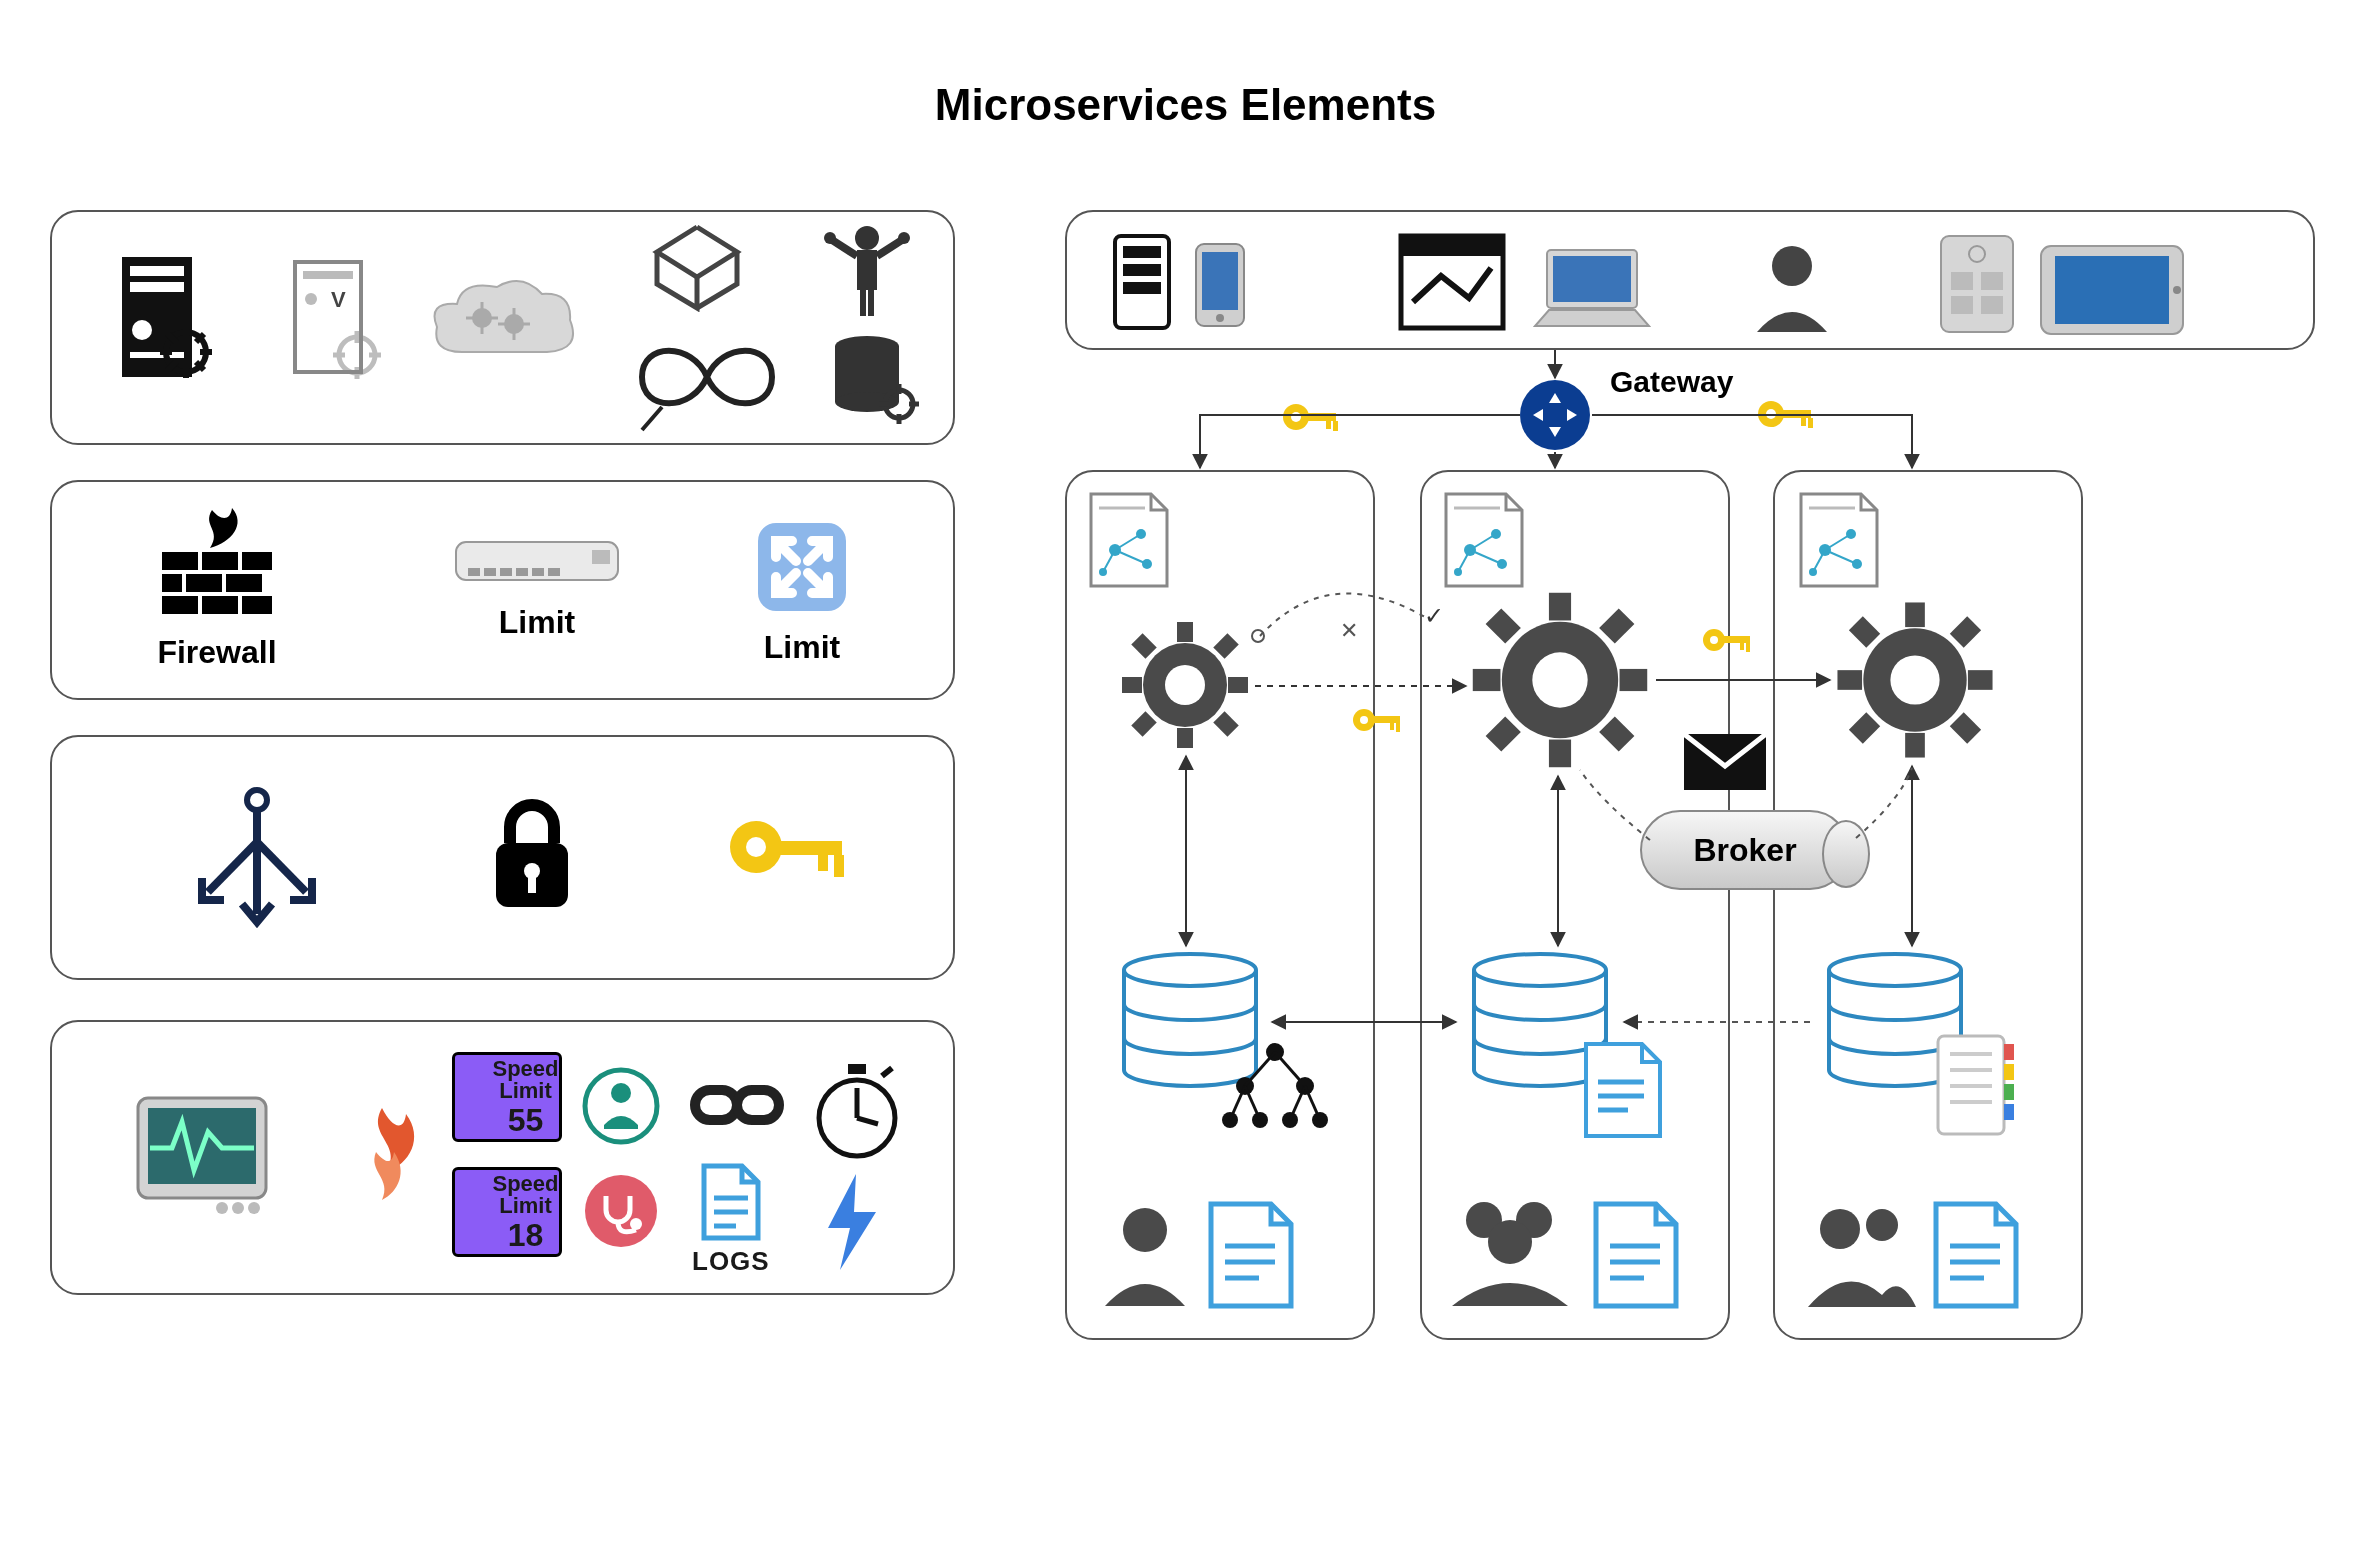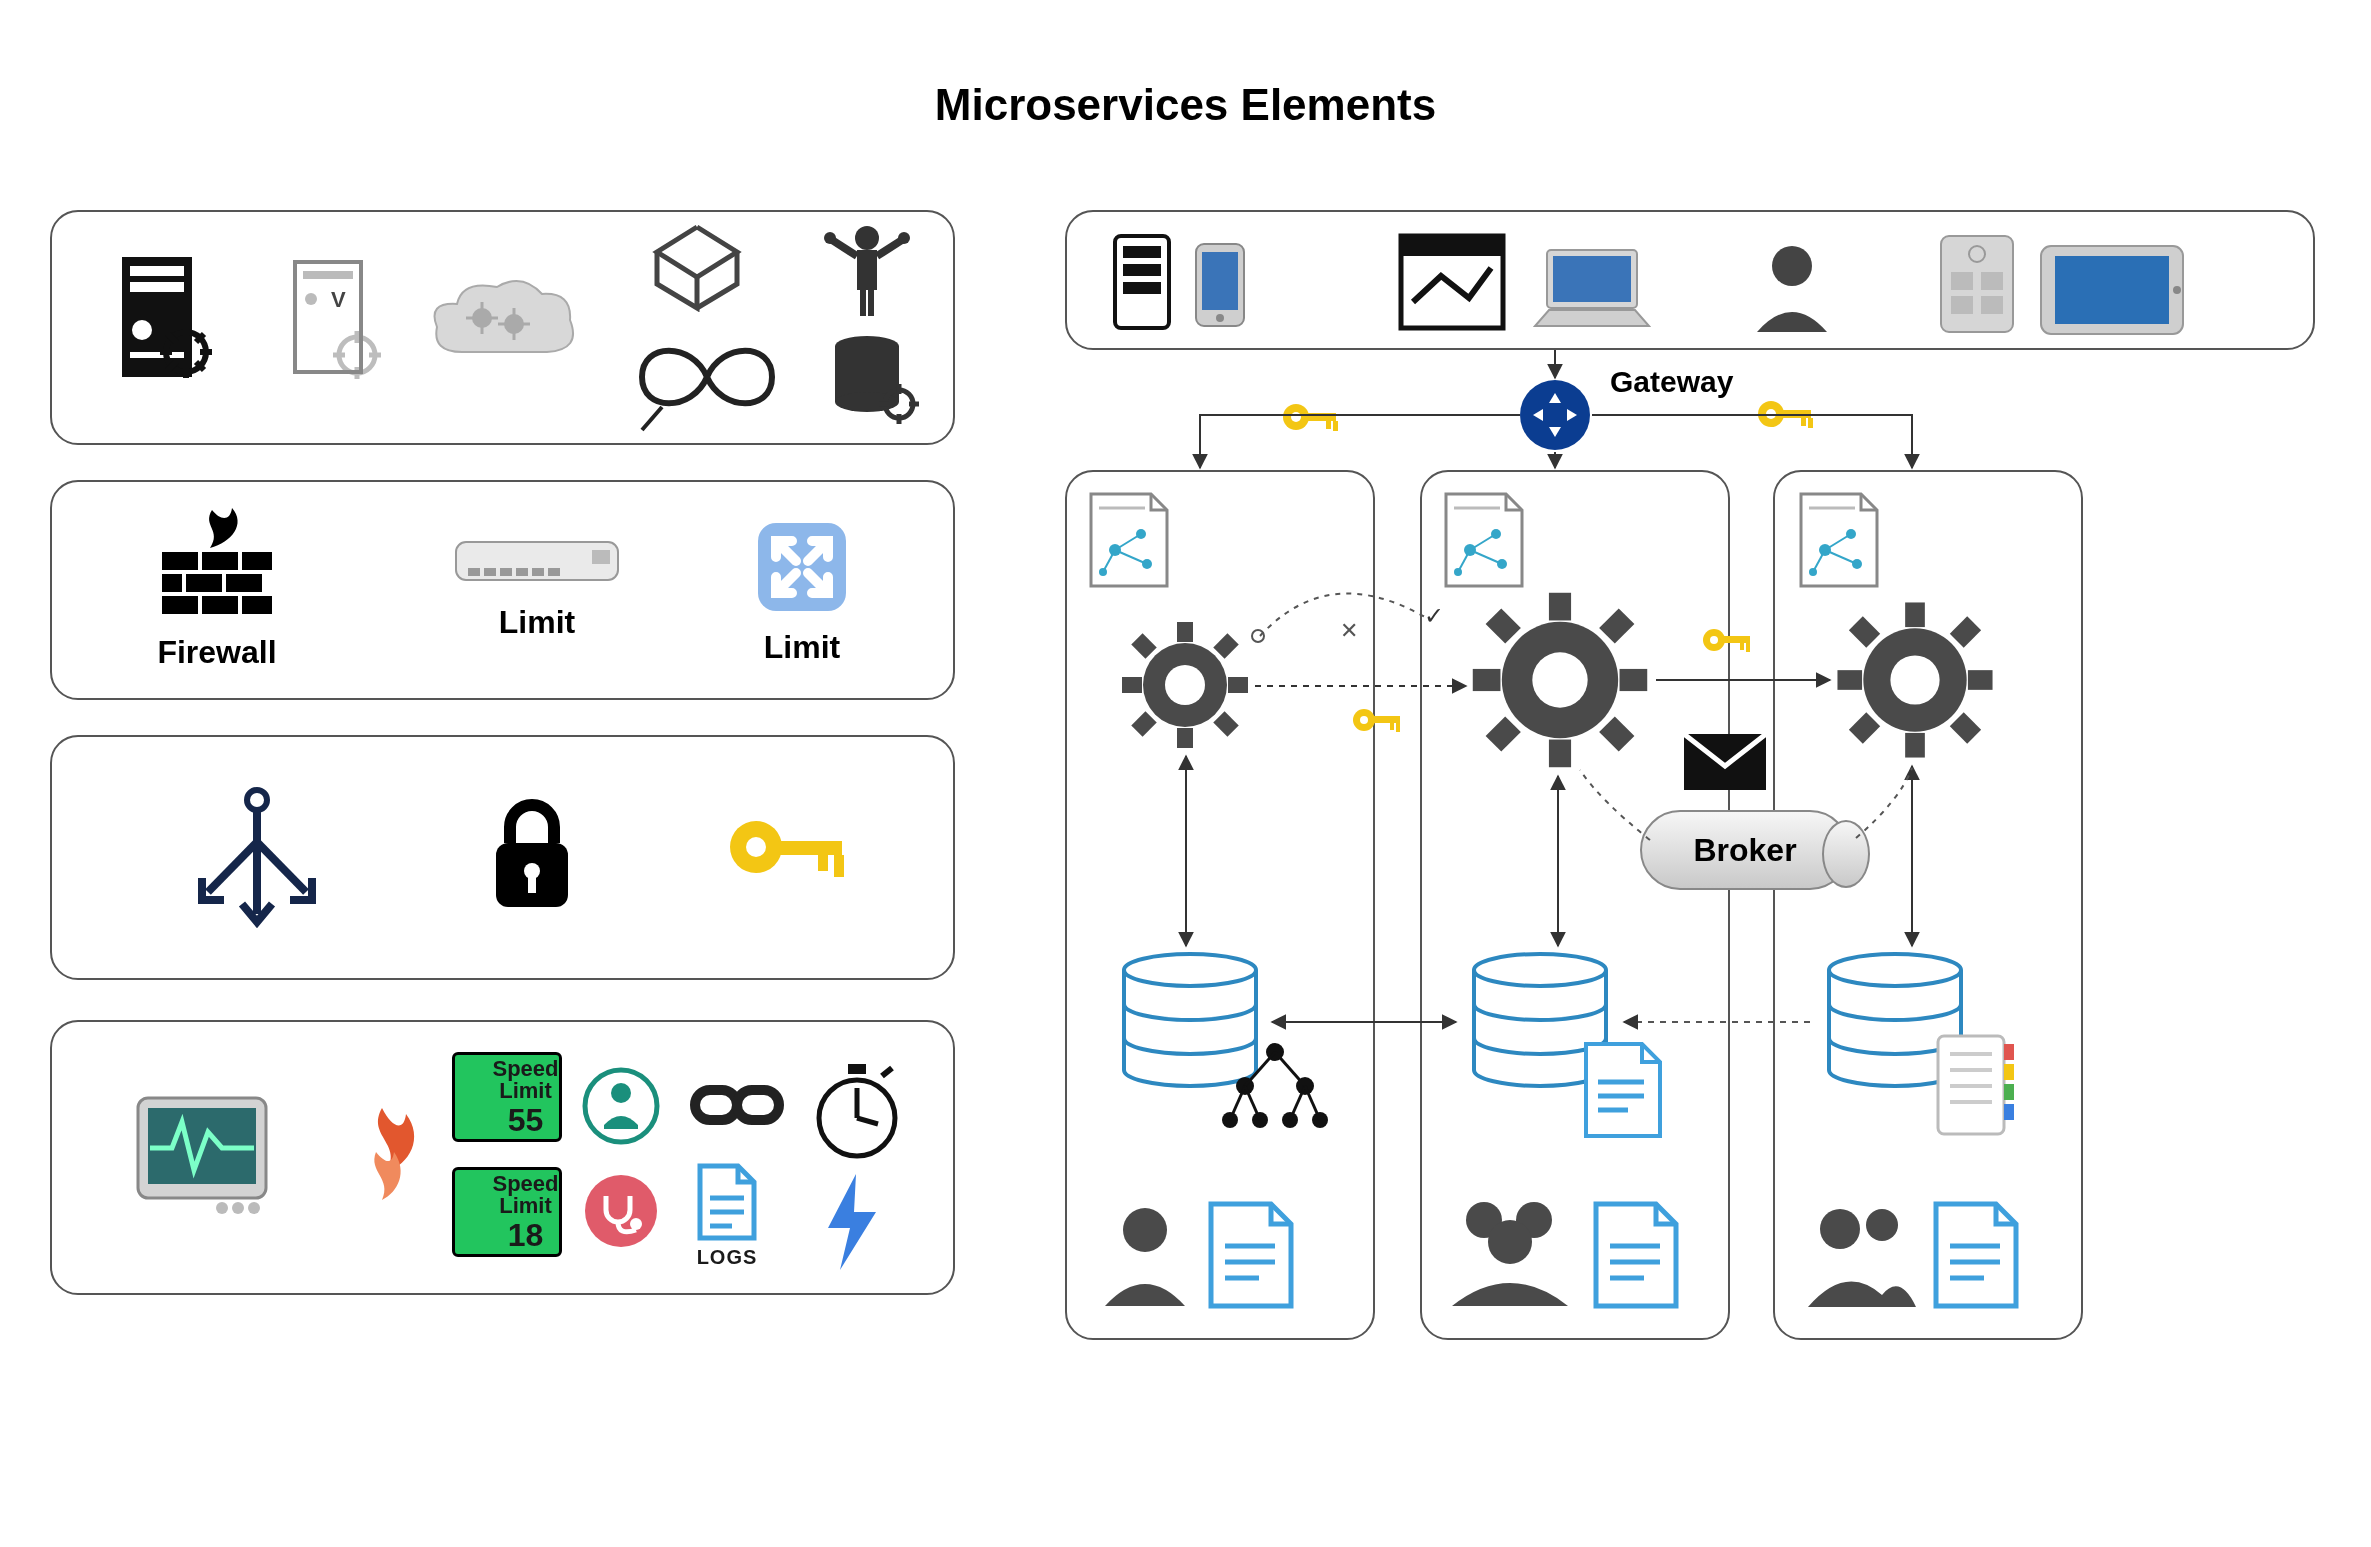--- a/index.html
+++ b/index.html
@@ -95,32 +95,32 @@
   
   .overlay-arrows {
     position:absolute;
     left:0; top:0;
     width:2371px; height:1547px;
     pointer-events:none;
   }
 
   .speed-box {
     border: 3px solid #000;
-    background:#22c55e;
+    background:#8b5cf6;
     border-radius:6px;
     width:110px; height:90px;
     display:flex; flex-direction:column; align-items:center; justify-content:center;
     font-weight:700; font-size:22px; line-height:1;
     text-align:center;
     padding-left:37px;
   }
   .speed-box .num { font-size:32px; margin-top:2px; }
 
   .logs-lbl {
-    font-size:20px; font-weight:700; margin-top:4px; letter-spacing:1px;
+    font-size:26px; font-weight:700; margin-top:4px; letter-spacing:1px;
   }
 </style>
 </head>
 <body>
 
 <h1 class="title">Microservices Elements</h1>
 
 <div class="panel panel-left-1">
 
   <div class="icon-cell" style="left:60px; top:40px;">

